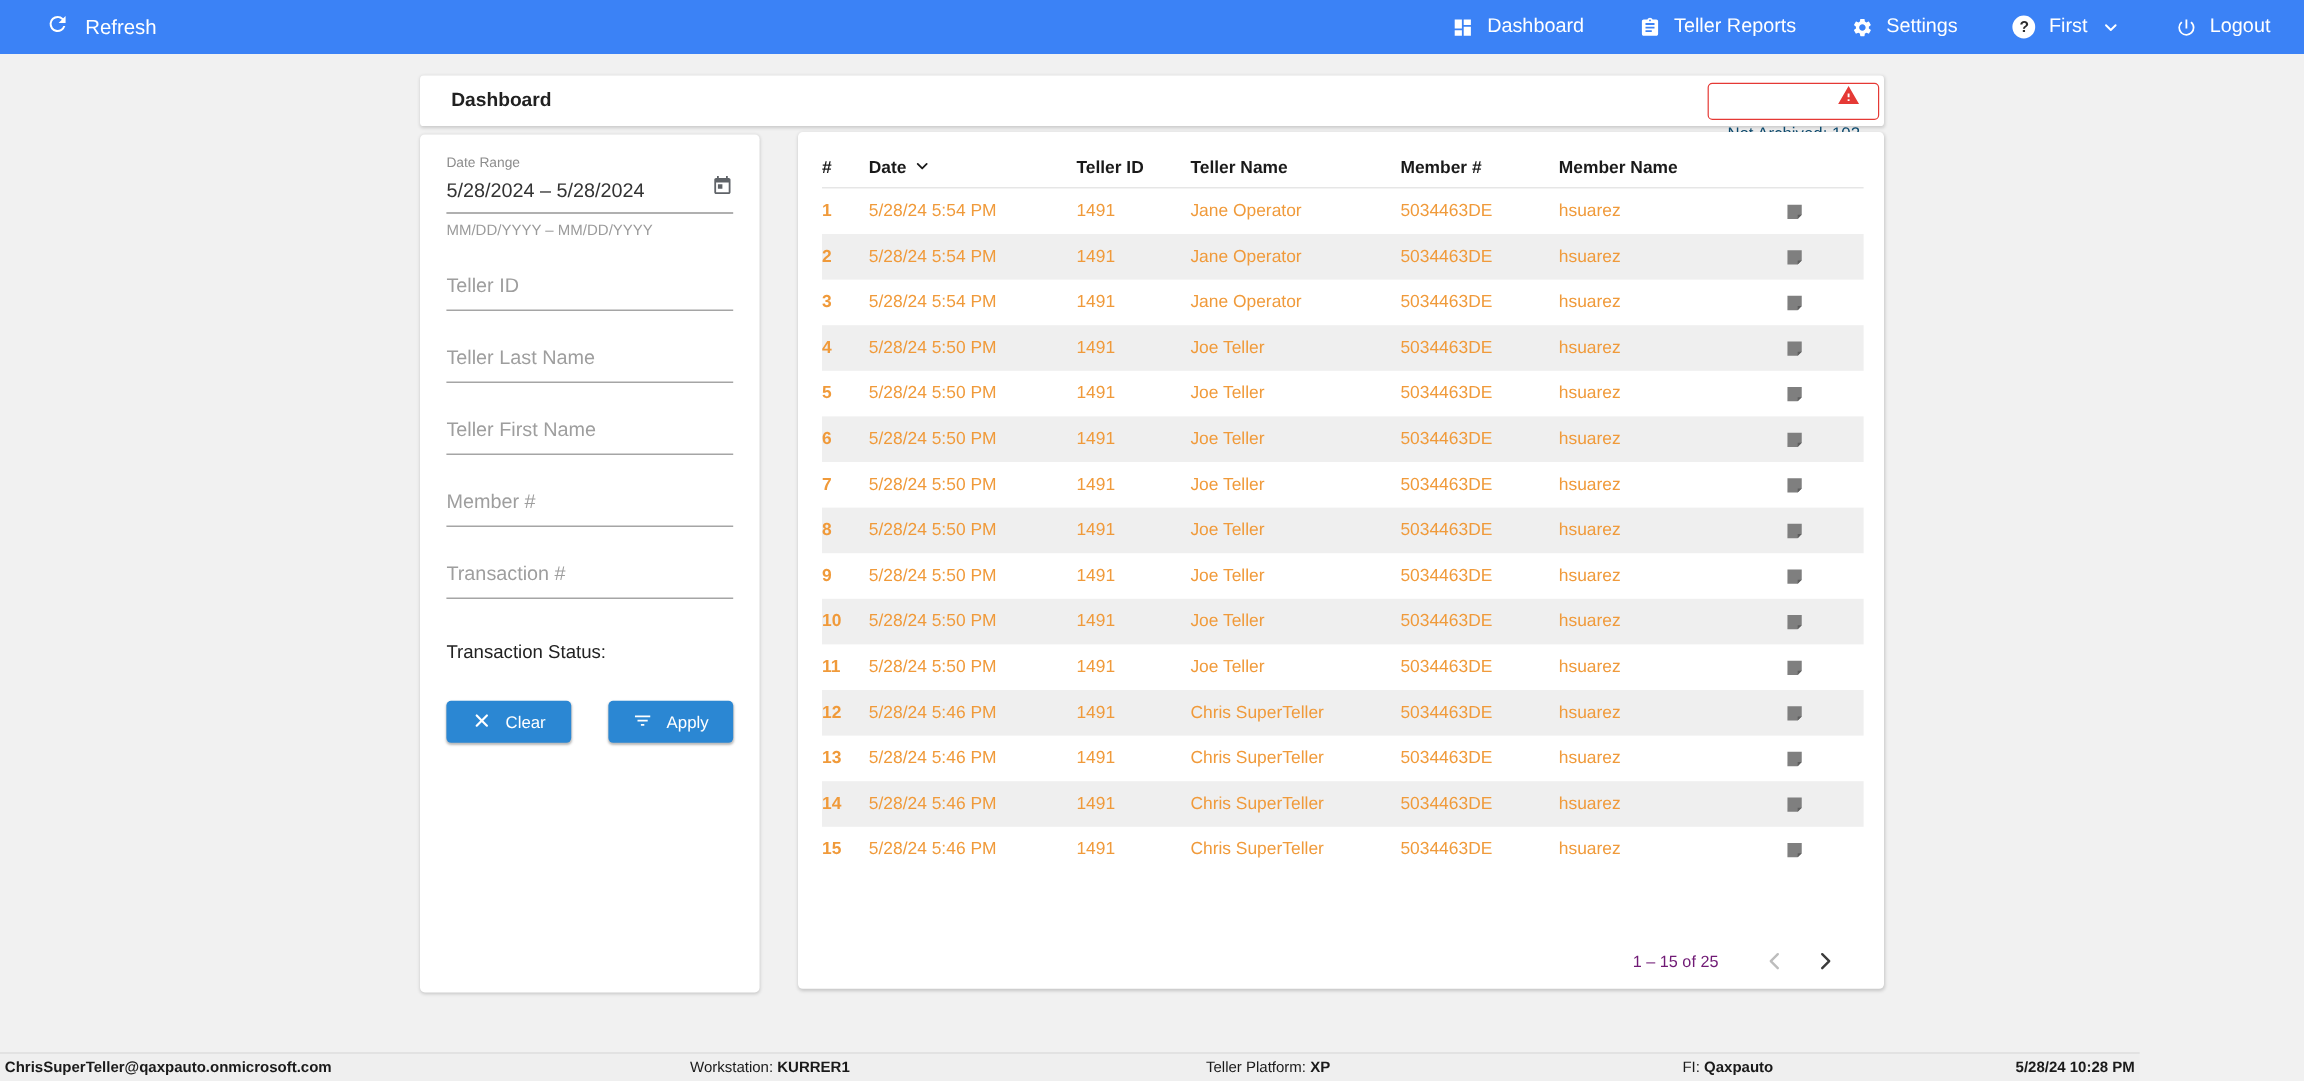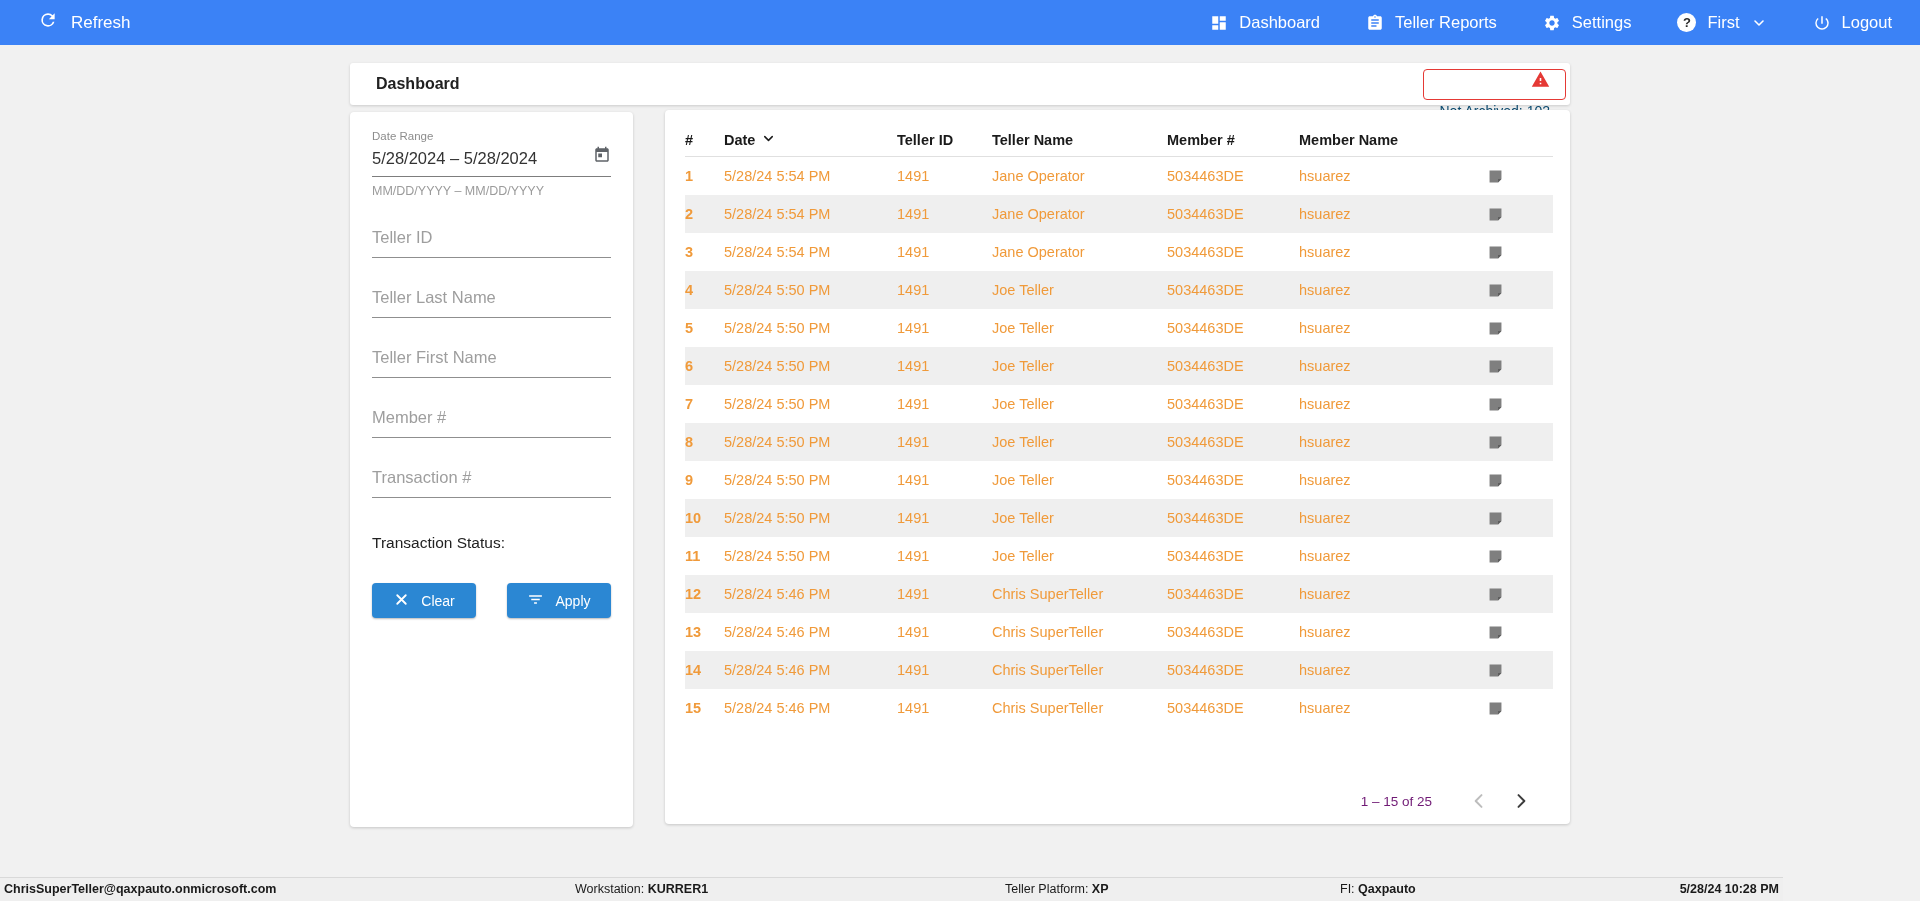--- a/index.html
+++ b/index.html
@@ -456,18 +456,18 @@
 <div class="footer">
   <span class="seg fw-b" style="left:4px">ChrisSuperTeller@qaxpauto.onmicrosoft.com</span>
   <span class="seg" style="left:575px">
     <span>Workstation:</span>
     <span class="fw-b">KURRER1</span>
   </span>
   <span class="seg" style="left:1005px">
     <span>Teller Platform:</span>
     <span class="fw-b">XP</span>
   </span>
-  <span class="seg" style="left:1340px">
+  <span class="seg" style="left:1402px">
     <span>FI:</span>
     <span class="fw-b">Qaxpauto</span>
   </span>
   <span class="seg fw-b" style="right:4px">5/28/24 10:28 PM</span>
 </div>
 
 </body></html>

